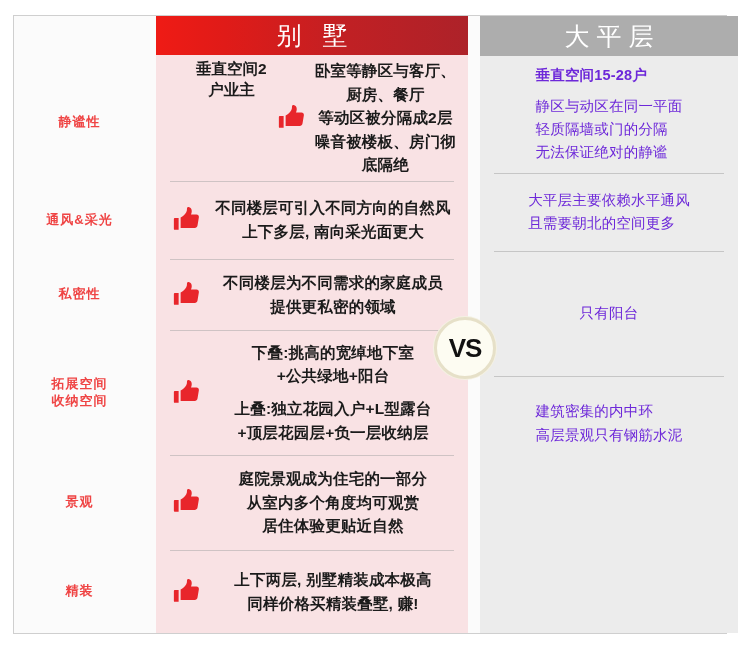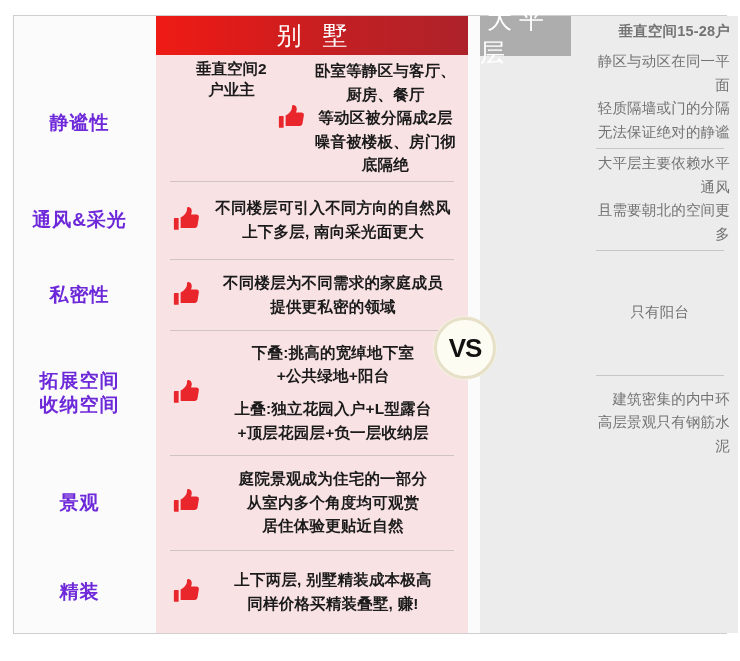--- a/index.html
+++ b/index.html
@@ -59,23 +59,22 @@
     flex: 0 0 312px;
     display: flex;
     flex-direction: column;
     background: #f9e2e4;
   }
 
   
   .col-flat {
     flex: 0 0 258px;
     display: flex;
-    flex-direction: row;
+    flex-direction: column;
     background: #ececec;
-    gap: 11px;
   }
 
   
   .hdr {
     height: 40px;
     display: flex;
     align-items: center;
     justify-content: center;
     color: #ffffff;
     font-size: 25px;
@@ -123,23 +122,23 @@
     left: 14px;
     right: 14px;
     height: 1px;
     background: #cfc3c4;
   }
   .col-flat .cell + .cell::before { background: #c6c6c6; }
   .col-labels .cell + .cell::before { background: transparent; }
 
   
   .label-text {
-    font-size: 19px;
-    font-weight: bold;
-    color: #6d28d9;
+    font-size: 13px;
+    font-weight: bold;
+    color: #ef4444;
     line-height: 1.25;
     letter-spacing: 1px;
   }
 
   
   .villa-inner {
     display: flex;
     flex-direction: row;
     align-items: center;
     justify-content: flex-start;
@@ -181,23 +180,23 @@
     font-weight: bold;
     color: #1b1b1b;
     text-align: center;
     padding-left: 30px;
     margin-bottom: 2px;
   }
 
   
   .flat-text {
     font-size: 14.5px;
-    color: #737373;
+    color: #6d28d9;
     line-height: 1.62;
-    text-align: right;
+    text-align: left;
     letter-spacing: 0.2px;
   }
   .flat-text .lead {
     display: block;
     font-weight: bold;
     margin-bottom: 7px;
   }
 
   
   .vs-badge {

